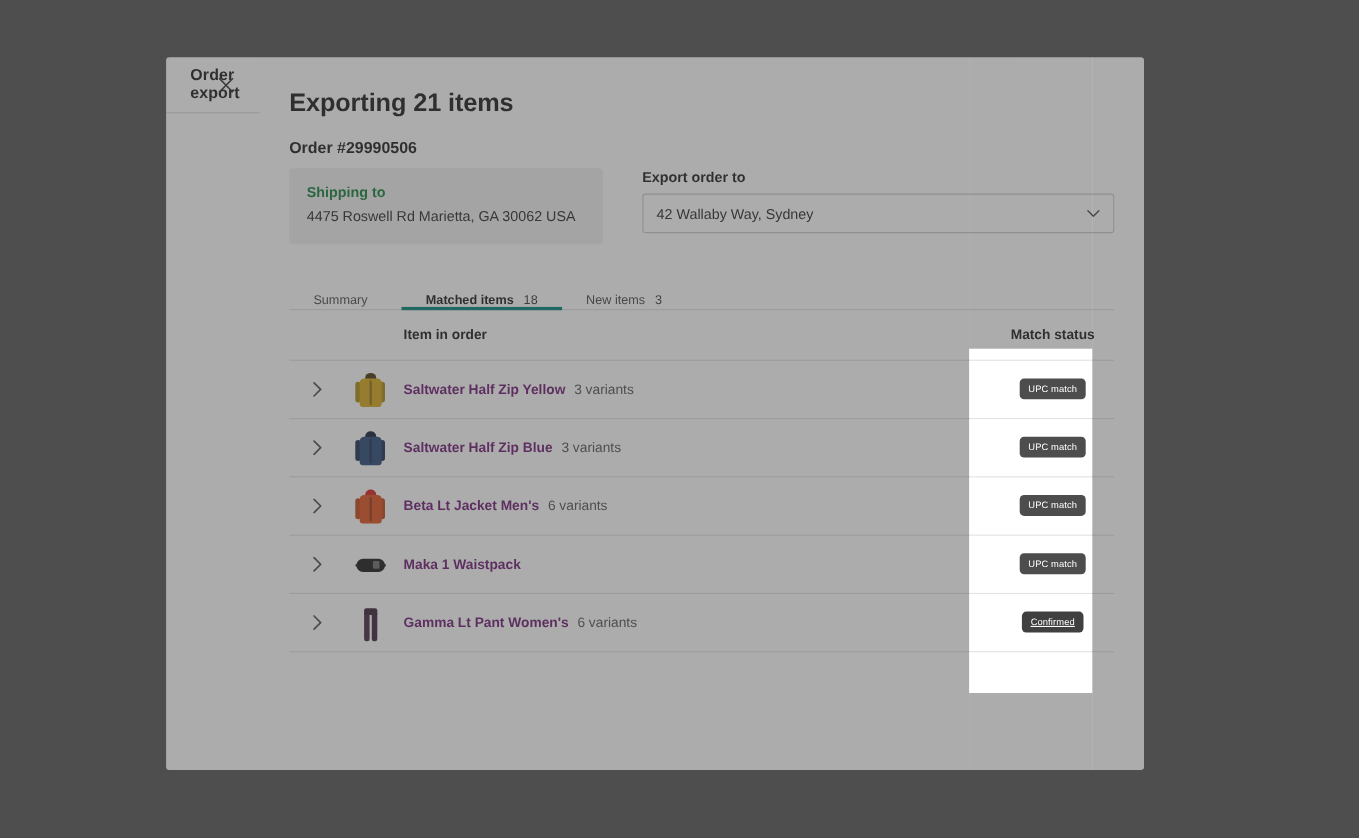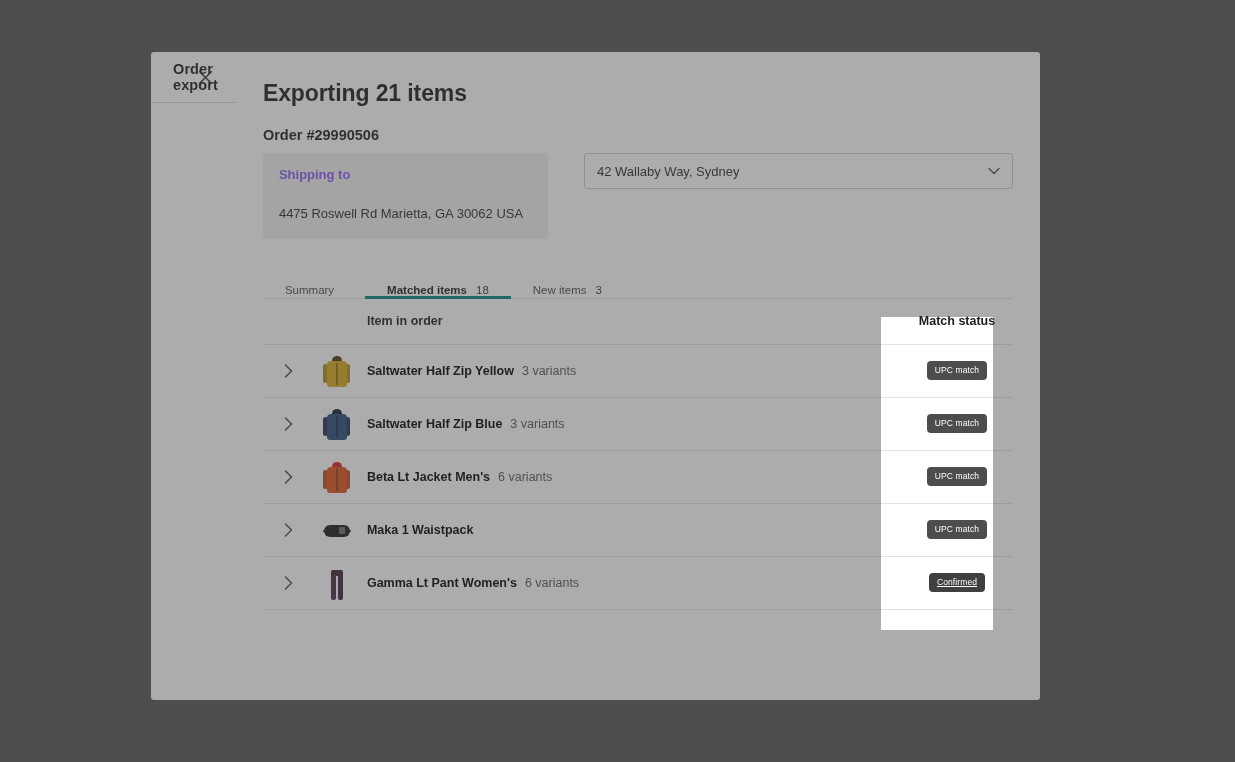--- a/index.html
+++ b/index.html
@@ -96,22 +96,22 @@
   #ship-card {
     width: 285px;
     background: #f1f1f1;
     border-radius: 3px;
     padding: 14px 16px 16px 16px;
     min-height: 58px;
   }
   #ship-label {
     font-size: 13px;
     font-weight: 700;
-    color: #8b5cf6;
-    margin-bottom: 23px;
+    color: #15803d;
+    margin-bottom: 6px;
   }
   #ship-address {
     font-size: 13px;
     color: #2b2b2b;
     line-height: 1.35;
   }
 
   #export-col { flex: 1 1 auto; padding-top: 0; }
   #export-label {
     font-size: 13px;
@@ -200,21 +200,21 @@
     display: flex;
     align-items: center;
     justify-content: center;
     width: 24px;
     height: 24px;
   }
 
   .item-name {
     font-size: 12.5px;
     font-weight: 700;
-    color: #000000;
+    color: #701a75;
   }
   .item-variants {
     font-size: 12.5px;
     color: #555555;
   }
 
   .badge {
     display: inline-block;
     font-size: 8.5px;
     line-height: 1;
@@ -331,20 +331,21 @@
     <div id="order-number">Order #29990506</div>
 
     <div id="info-row">
 
       <div id="ship-card">
         <div id="ship-label">Shipping to</div>
         <div id="ship-address">4475 Roswell Rd Marietta, GA 30062 USA</div>
       </div>
 
       <div id="export-col">
+        <div id="export-label">Export order to</div>
         <div id="export-select">
           <span id="export-select-value">42 Wallaby Way, Sydney</span>
           <span style="display:flex;color:#4a4a4a;">
             <svg width="12" height="8" viewBox="0 0 12 8" aria-hidden="true">
               <path d="M1 1.5 L6 6.5 L11 1.5" stroke="currentColor" stroke-width="1.3" fill="none" stroke-linecap="round" stroke-linejoin="round"></path>
             </svg>
           </span>
         </div>
       </div>
 

